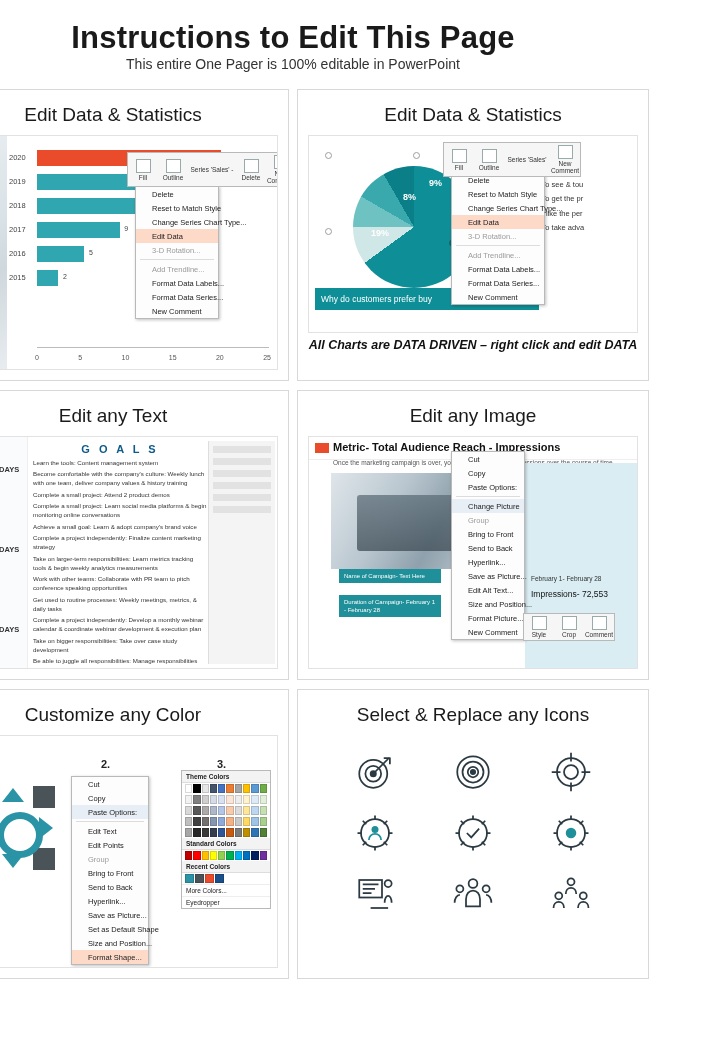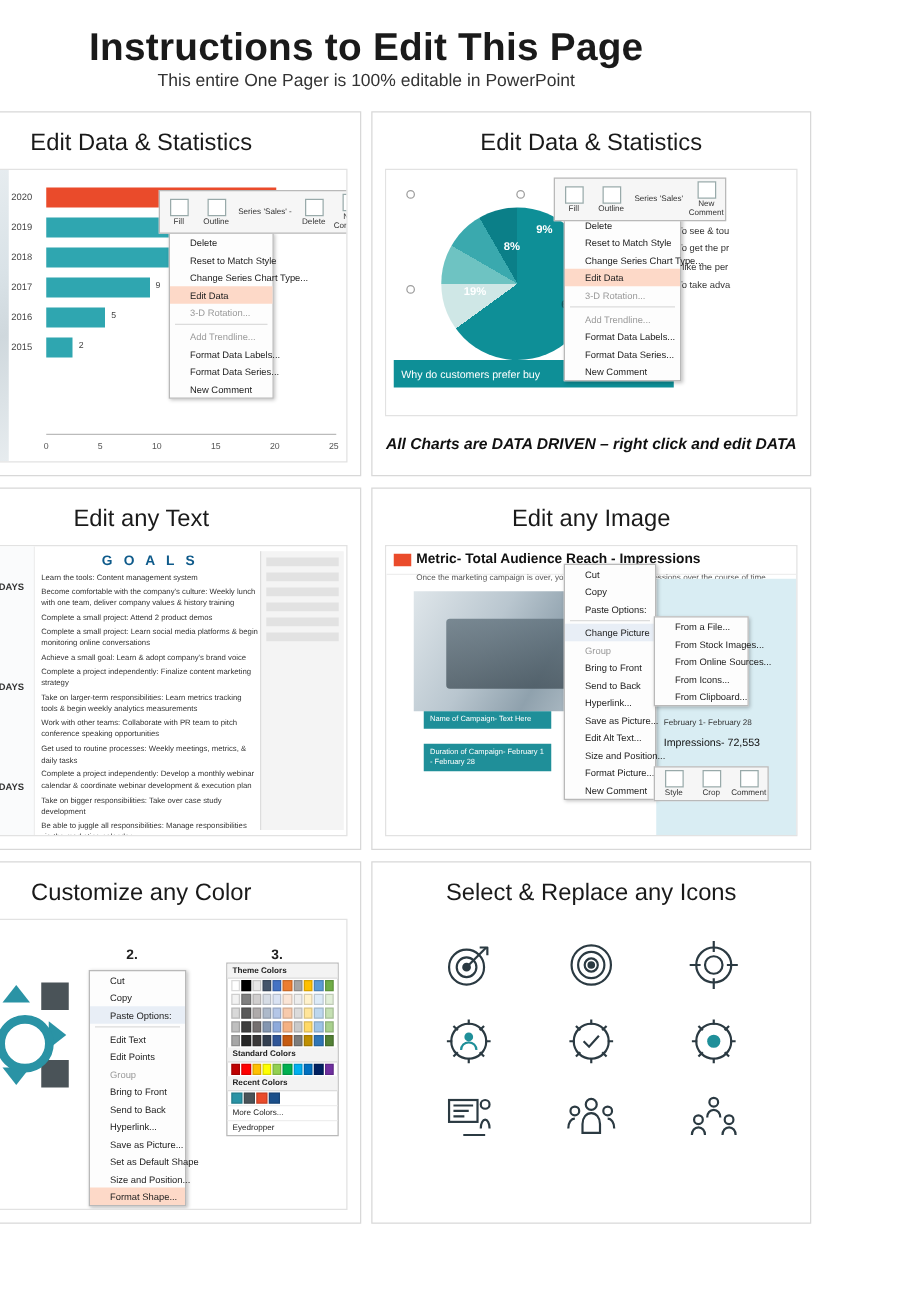--- a/index.html
+++ b/index.html
@@ -36,21 +36,21 @@
     position:relative;
   }
   .card-title{
     text-align:center;font-size:19px;color:#1a1a1a;margin:6px 0 9px;font-weight:normal;
   }
   .shot{
     flex:1;border:1px solid #e2e2e2;background:#fff;position:relative;overflow:hidden;
   }
   .note{
     text-align:center;font-size:12.5px;font-weight:bold;font-style:italic;color:#111;
-    line-height:1.35;margin-top:14px;
+    line-height:1.35;margin-top:4px;
   }
   .note2{
     text-align:center;font-size:12.5px;font-weight:bold;font-style:italic;color:#111;
     line-height:1.5;margin-top:4px;letter-spacing:.3px;
   }
 
   
   .c1-photo{position:absolute;left:0;top:0;width:58px;height:100%;
      background:linear-gradient(160deg,#e9eef1 0%,#d9e2e7 40%,#cfd8dd 60%,#e7ecef 100%);}
   .c1-photo:after{content:"";position:absolute;left:6px;bottom:18px;width:44px;height:52px;
@@ -362,27 +362,20 @@
           <div class="mi">Bring to Front</div>
           <div class="mi">Send to Back</div>
           <div class="mi">Hyperlink...</div>
           <div class="mi">Save as Picture...</div>
           <div class="mi">Edit Alt Text...</div>
           <div class="mi">Size and Position...</div>
           <div class="mi">Format Picture...</div>
           <div class="mi">New Comment</div>
         </div>
 
-        <div class="ctx" style="left:214px;top:56px;width:74px;">
-          <div class="mi">From a File...</div>
-          <div class="mi">From Stock Images...</div>
-          <div class="mi">From Online Sources...</div>
-          <div class="mi">From Icons...</div>
-          <div class="mi">From Clipboard...</div>
-        </div>
 
         <div class="mini-toolbar" style="left:214px;top:176px;">
           <div class="mt-item">
             <span class="mt-ico"></span>
             <span>Style</span>
           </div>
           <div class="mt-item">
             <span class="mt-ico"></span>
             <span>Crop</span>
           </div>

